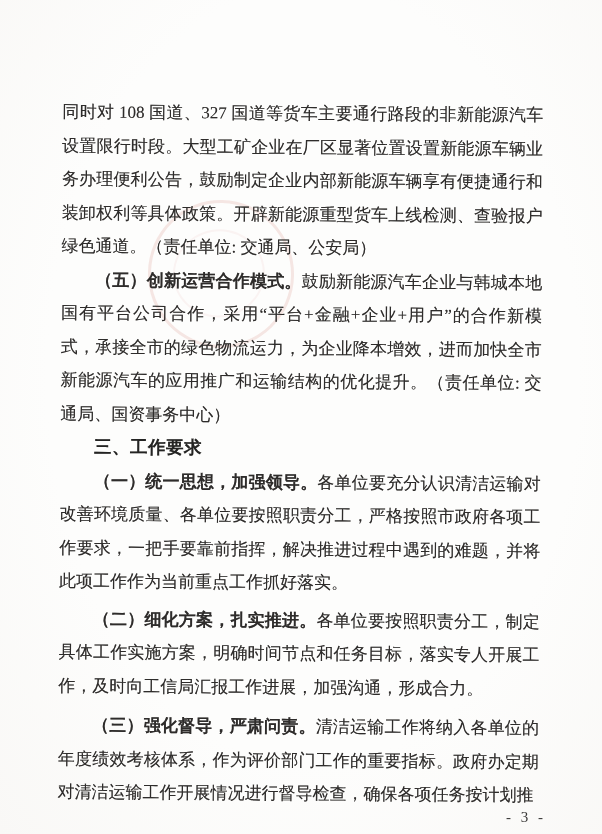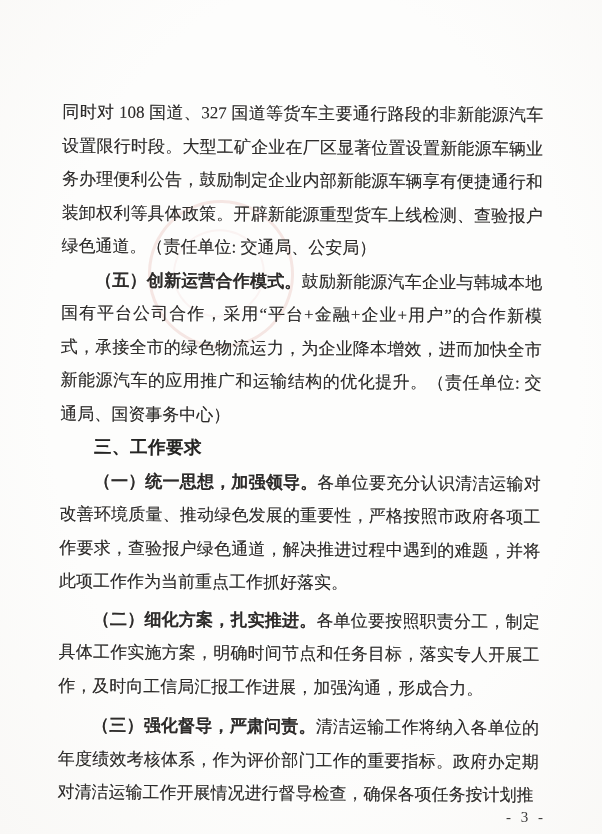--- a/index.html
+++ b/index.html
@@ -96,21 +96,21 @@
   <div class="stamp-remnant"></div>
 
   <div class="text-block">
 
     <p class="par no-indent"><span>同时对 108 国道、327 国道等货车主要通行路段的非新能源汽车设置限行时段。大型工矿企业在厂区显著位置设置新能源车辆业务办理便利公告，鼓励制定企业内部新能源车辆享有便捷通行和装卸权利等具体政策。开辟新能源重型货车上线检测、查验报户绿色通道。（责任单位: 交通局、公安局）</span></p>
 
     <p class="par"><b class="lead">（五）创新运营合作模式。</b><span>鼓励新能源汽车企业与韩城本地国有平台公司合作，采用“平台+金融+企业+用户”的合作新模式，承接全市的绿色物流运力，为企业降本增效，进而加快全市新能源汽车的应用推广和运输结构的优化提升。（责任单位: 交通局、国资事务中心）</span></p>
 
     <h3 class="heading">三、工作要求</h3>
 
-    <p class="par"><b class="lead">（一）统一思想，加强领导。</b><span>各单位要充分认识清洁运输对改善环境质量、推动绿色发展的重要性，严格按照市政府各项工作要求，查验报户绿色通道，解决推进过程中遇到的难题，并将此项工作作为当前重点工作抓好落实。</span></p>
+    <p class="par"><b class="lead">（一）统一思想，加强领导。</b><span>各单位要充分认识清洁运输对改善环境质量、各单位要按照职责分工，严格按照市政府各项工作要求，一把手要靠前指挥，解决推进过程中遇到的难题，并将此项工作作为当前重点工作抓好落实。</span></p>
 
     <p class="par gap-small"><b class="lead">（二）细化方案，扎实推进。</b><span>各单位要按照职责分工，制定具体工作实施方案，明确时间节点和任务目标，落实专人开展工作，及时向工信局汇报工作进展，加强沟通，形成合力。</span></p>
 
     <p class="par gap-medium"><b class="lead">（三）强化督导，严肃问责。</b><span>清洁运输工作将纳入各单位的年度绩效考核体系，作为评价部门工作的重要指标。政府办定期对清洁运输工作开展情况进行督导检查，确保各项任务按计划推</span></p>
 
   </div>
 
   <div class="page-number">- 3 -</div>
 
 </div>

